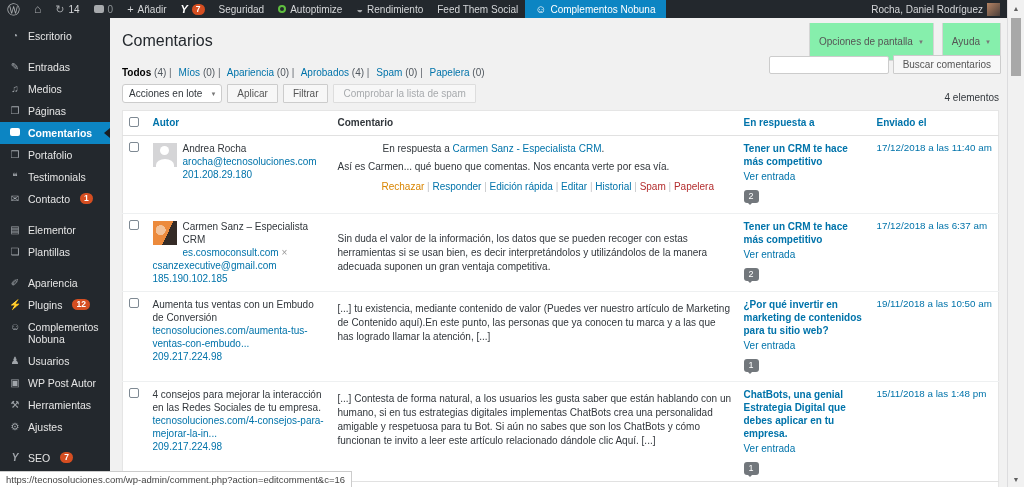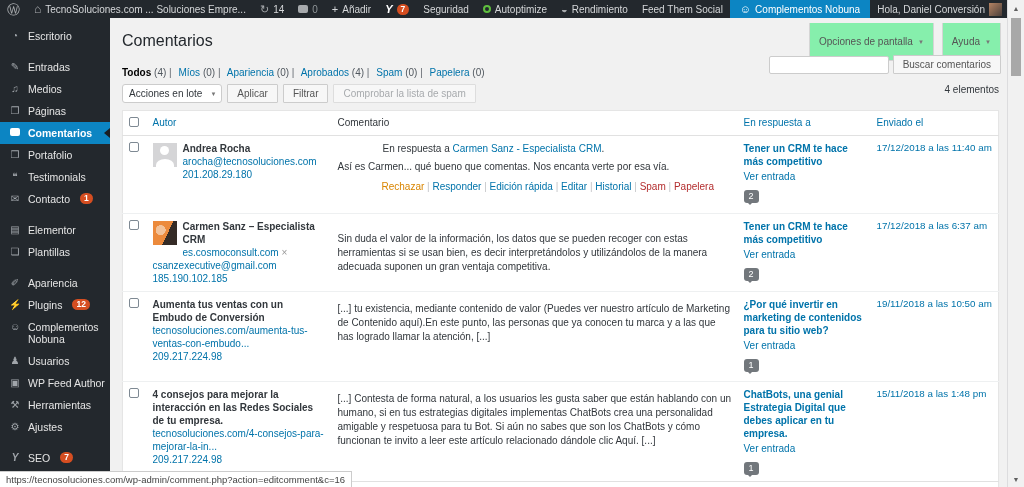--- a/index.html
+++ b/index.html
@@ -64,42 +64,42 @@
          padding:0 9px; height:19px; line-height:17px; cursor:pointer; white-space:nowrap; }
   .btn-disabled { color:#a7aaad; border-color:#ddd; cursor:default; }
 
   .filters { margin:17px 0 0 12px; font-size:10px; color:#646970; }
   .f-item { margin-right:2px;margin-top:36px; }
   .f-item:not(.last)::after { content:" |"; color:#646970; margin-right:2px; }
   .f-link { color:#0073aa; }
   .f-current { color:#000; font-weight:bold; }
   .f-count { color:#50575e; }
 
-  .toolbar { display:flex; align-items:flex-start; gap:5px; margin:6px 8px 0 12px; }
+  .toolbar { display:flex; align-items:flex-end; gap:5px; margin:6px 8px 0 12px; }
   .select { background:#fff; border:1px solid #ccc; border-radius:3px; height:19px; display:flex;
             align-items:center; padding:0 5px 0 6px; font-size:10px; color:#32373c; gap:8px; cursor:pointer; }
   .select .sel-label { overflow:hidden; white-space:nowrap; }
   .select .arrow { font-size:6px; color:#777; }
   .sel-type { width:150px; }
   .sel-type .sel-label { flex:1; }
   .count-right { margin-left:auto; font-size:10px; color:#32373c; }
 
   
   table.comments { width:877px; margin:7px 8px 0 12px; background:#fff; border:1px solid #e5e5e5;
                    border-collapse:collapse; table-layout:fixed; box-shadow:0 1px 1px rgba(0,0,0,.04); }
   th, td { text-align:left; vertical-align:top; font-size:10px; font-weight:normal; padding:6px; }
-  thead th { padding:6px; border-bottom:1px solid #e1e1e1; }
+  thead th { padding:6px; border-bottom:1px solid #e1e1e1;font-weight:bold; }
   tfoot th { padding:6px; border-top:1px solid #e1e1e1; }
   th a.colname { color:#0073aa; }
   .col-plain { color:#32373c; }
   tbody tr { border-top:1px solid #eef0f1; }
   tbody tr:first-child { border-top:none; }
   .cb { display:inline-block; width:10px; height:10px; border:1px solid #7e8993; border-radius:2px; background:#fff; cursor:pointer; }
 
-  .a-name { font-weight:bold; color:#32373c; display:block; line-height:13px; }
+  .a-name { font-weight:normal; color:#32373c; display:block; line-height:13px; }
   .a-link { color:#0073aa; display:block; line-height:13px; word-wrap:break-word; overflow-wrap:break-word; }
   .a-x { color:#999; font-weight:normal; }
   .avatar { width:24px; height:24px; float:left; margin:1px 6px 2px 0; }
   .avatar.mystery { background:#d5d5d7; position:relative; overflow:hidden; }
   .avatar.mystery::before { content:""; position:absolute; top:3px; left:7px; width:9px; height:9px; background:#fff; border-radius:50%; }
   .avatar.mystery::after { content:""; position:absolute; bottom:-4px; left:3px; width:18px; height:12px; background:#fff; border-radius:50% 50% 0 0; }
   .avatar.photo { background:
       radial-gradient(circle at 32% 38%, #f2c29a 0 22%, rgba(0,0,0,0) 23%),
       linear-gradient(115deg,#ec8a3c 58%,#342b26 58%); }
 
@@ -133,21 +133,20 @@
 </style>
 </head>
 <body>
 
 <div class="adminbar">
   <div class="ab-item">
     <span class="ab-icon" style="font-size:13px;">Ⓦ</span>
   </div>
   <div class="ab-item">
     <span class="ab-icon" style="font-size:12px;">⌂</span>
-    <span>TecnoSoluciones.com ... Soluciones Empre...</span>
   </div>
   <div class="ab-item">
     <span class="ab-icon">↻</span>
     <span>14</span>
   </div>
   <div class="ab-item">
     <span class="bubble"></span>
     <span class="ab-muted">0</span>
   </div>
   <div class="ab-item">
@@ -171,21 +170,21 @@
   </div>
   <div class="ab-item">
     <span>Feed Them Social</span>
   </div>
   <div class="ab-item ab-nobuna">
     <span class="ab-icon">☺</span>
     <span>Complementos Nobuna</span>
   </div>
   <div class="ab-right">
     <div class="ab-item">
-      <span>Hola, Daniel Conversión</span>
+      <span>Rocha, Daniel Rodríguez</span>
       <span class="ab-avatar"></span>
     </div>
   </div>
 </div>
 
 <div class="sidebar">
   <div class="sb-item">
     <span class="sb-icon">◔</span>
     <span>Escritorio</span>
   </div>
@@ -241,21 +240,21 @@
   <div class="sb-item">
     <span class="sb-icon">☺</span>
     <span>Complementos Nobuna</span>
   </div>
   <div class="sb-item">
     <span class="sb-icon">♟</span>
     <span>Usuarios</span>
   </div>
   <div class="sb-item">
     <span class="sb-icon">▣</span>
-    <span>WP Feed Author</span>
+    <span>WP Post Autor</span>
   </div>
   <div class="sb-item">
     <span class="sb-icon">⚒</span>
     <span>Herramientas</span>
   </div>
   <div class="sb-item">
     <span class="sb-icon">⚙</span>
     <span>Ajustes</span>
   </div>
   <div class="sb-gap"></div>

